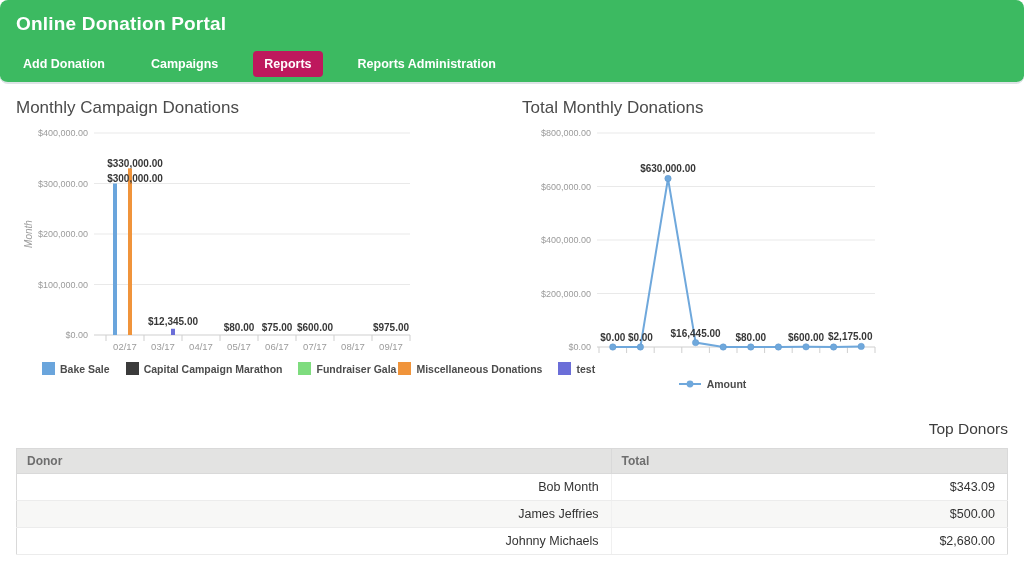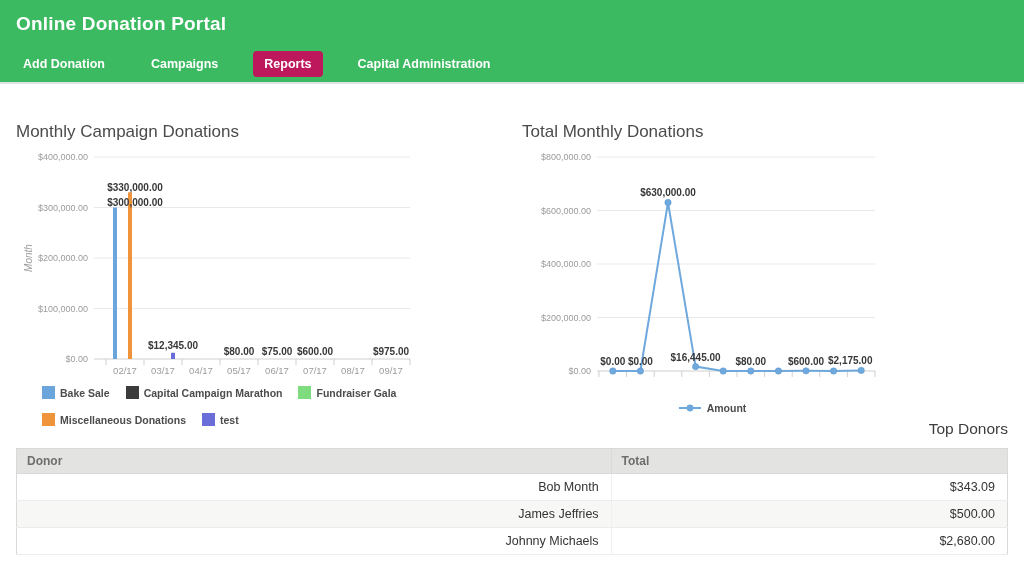--- a/index.html
+++ b/index.html
@@ -2,36 +2,36 @@
 <html><head>
 <meta charset="utf-8">
 <style>
   * { margin:0; padding:0; box-sizing:border-box; }
   html,body { width:1024px; height:576px; background:#ffffff;
               font-family:"Liberation Sans", sans-serif; overflow:hidden; }
   body { position:relative; }
 
   
   .header { position:absolute; left:0; top:0; width:1024px; height:84px;
-            background:#3cba61; border-bottom:2px solid #dde3e6; }
+            background:#3cba61; border-bottom:2px solid #dde3e6;border-radius:8px; }
   .app-title { position:absolute; left:16px; top:13px; font-size:19px;
                font-weight:bold; color:#ffffff; letter-spacing:.2px; }
   .nav { position:absolute; left:12px; top:51px; display:flex; gap:24px; align-items:center; }
   .nav-item { color:#ffffff; font-size:12.5px; font-weight:bold;
               padding:6px 11px; border-radius:4px; cursor:pointer; white-space:nowrap; }
   .nav-item.active { background:#be185d; }
 
   
   .chart-panel { position:absolute; }
   #chart-left  { left:16px;  top:98px; width:400px; height:312px; }
   #chart-right { left:522px; top:98px; width:380px; height:312px; }
-  .chart-title { font-size:17px; color:#4b4b4b; height:26px;margin-top:24px; }
+  .chart-title { font-size:17px; color:#4b4b4b; height:26px; }
   svg text { font-family:"Liberation Sans", sans-serif; }
 
-  .legend { display:flex; flex-direction:column; gap:14px; padding-left:26px; margin-top:4px; }
+  .legend { display:flex; flex-direction:row; gap:2px; padding-left:26px; margin-top:4px;align-items:center; }
   .legend-row { display:flex; column-gap:16px; }
   .legend-item { display:flex; align-items:center; gap:5px; font-size:10.5px;
                  font-weight:bold; color:#4c4c4c; cursor:pointer; white-space:nowrap; }
   .legend-swatch { width:13px; height:13px; display:inline-block; flex:none; }
   .legend-center { display:flex; justify-content:center; align-items:center; gap:6px;
                    margin-top:20px; font-size:11px; font-weight:bold; color:#4c4c4c; }
 
   
   .donors { position:absolute; left:16px; top:420px; width:992px; }
   .donors-heading { font-size:15.5px; color:#3d3d3d; margin-bottom:10px;text-align:right; }
@@ -48,21 +48,21 @@
 </style>
 </head>
 <body>
 
 <div class="header">
   <div class="app-title">Online Donation Portal</div>
   <div class="nav">
     <div class="nav-item">Add Donation</div>
     <div class="nav-item">Campaigns</div>
     <div class="nav-item active">Reports</div>
-    <div class="nav-item">Capital Administration</div>
+    <div class="nav-item">Reports Administration</div>
   </div>
 </div>
 
 <div id="chart-left" class="chart-panel">
   <div class="chart-title">Monthly Campaign Donations</div>
   <svg id="bar-svg" width="400" height="230">
       <line x1="78" y1="211" x2="394" y2="211" stroke="#cfcfcf" stroke-width="1"></line>
       <text x="72" y="214" text-anchor="end" font-size="9" fill="#9b9b9b">$0.00</text>
       <line x1="78" y1="160.5" x2="394" y2="160.5" stroke="#e9e9e9" stroke-width="1"></line>
       <text x="72" y="163.5" text-anchor="end" font-size="9" fill="#9b9b9b">$100,000.00</text>

